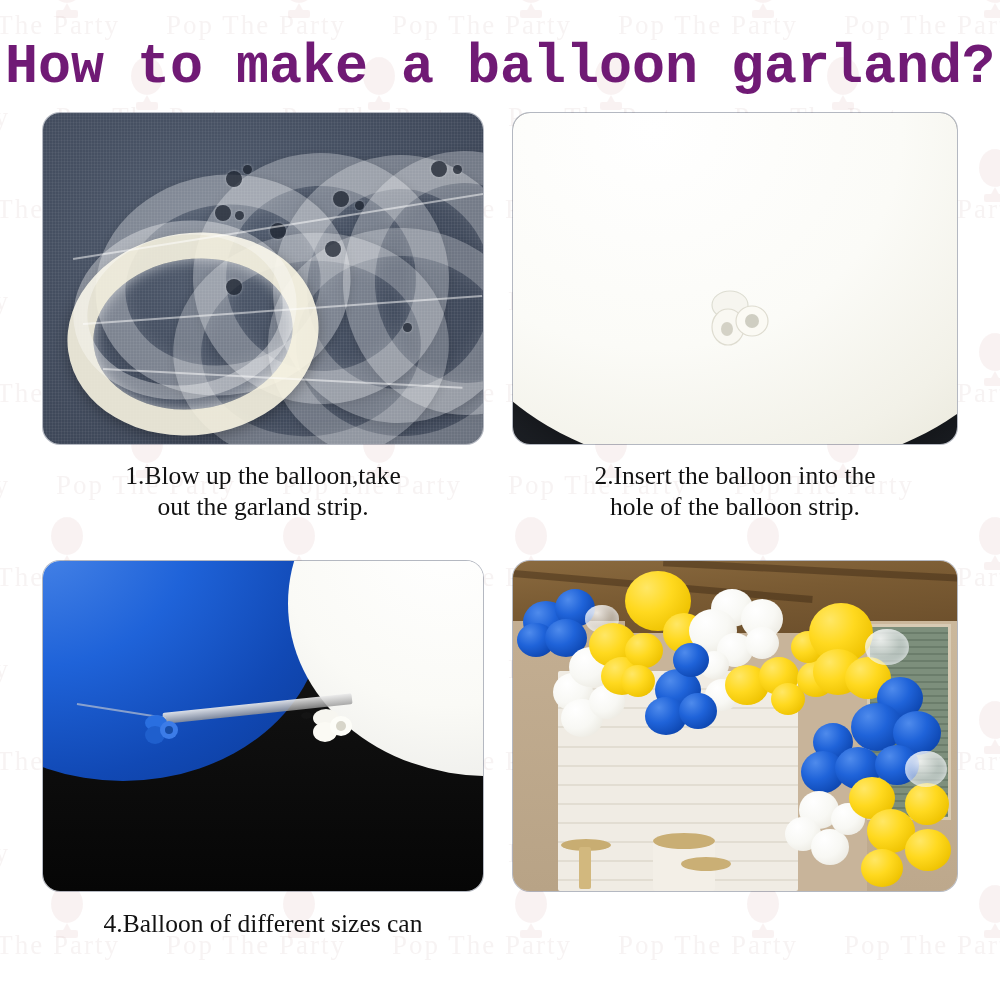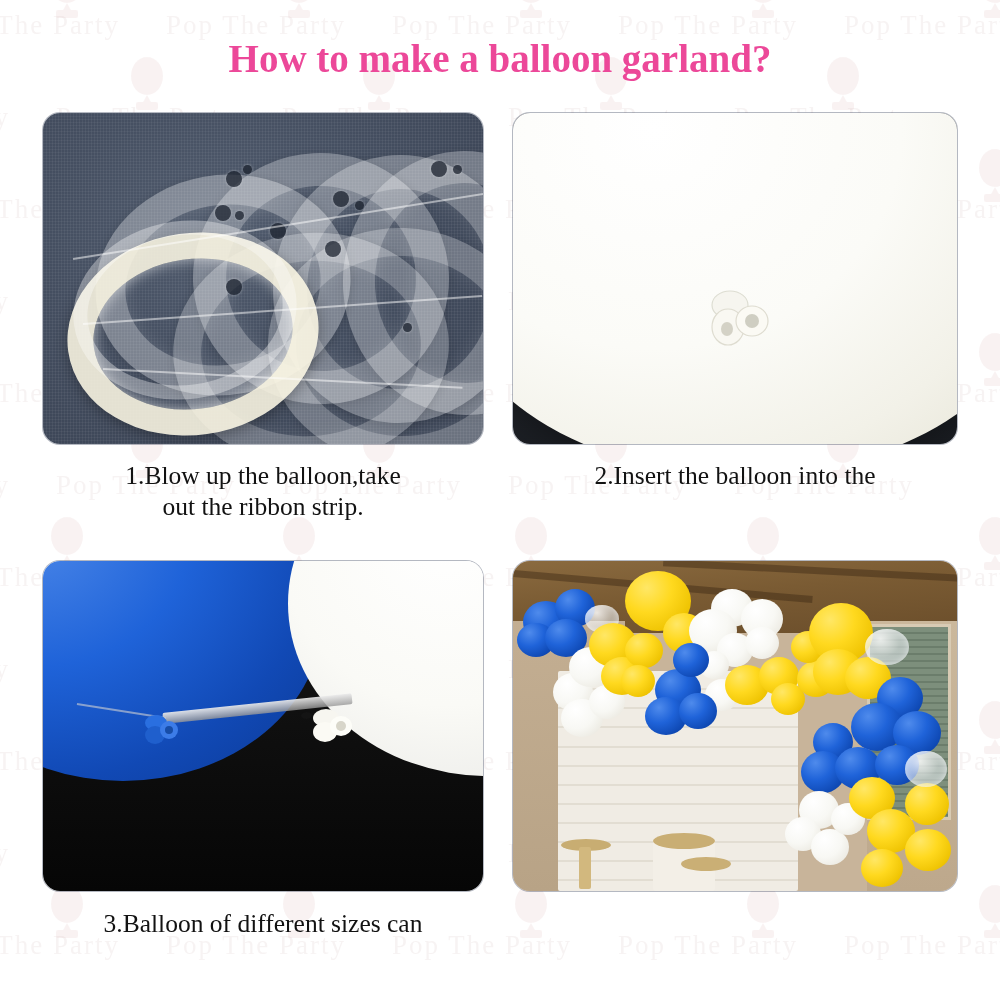--- a/index.html
+++ b/index.html
@@ -37,24 +37,24 @@
   }
 
   
   #title{
     position:absolute;
     left:0;top:36px;width:1000px;
     text-align:center;
     z-index:10;
   }
   #title .t{
-    font-family:Liberation Serif, serif;
+    font-family:Liberation Mono, monospace;
     font-weight:700;
-    font-size:39px;
-    color:#ec4899;
+    font-size:55px;
+    color:#701a75;
     letter-spacing:0px;
   }
 
   
   .panel{
     position:absolute;
     border-radius:17px;
     overflow:hidden;
     box-shadow:0 0 0 1px rgba(40,52,78,0.35);
     z-index:8;
@@ -691,22 +691,23 @@
     <div class="p4-cyl" style="left:140px;top:278px;width:62px;height:52px;"></div>
     <div class="p4-stand" style="left:140px;top:272px;width:62px;height:16px;background:#c9ae74;"></div>
     <div class="p4-stand" style="left:168px;top:296px;width:50px;height:14px;background:#caaf75;"></div>
     <div class="p4-stand" style="left:48px;top:278px;width:50px;height:12px;background:#c8ad72;"></div>
     <div class="p4-cyl" style="left:66px;top:286px;width:12px;height:42px;background:#d2b87e;border-radius:2px;"></div>
   </div>
 </div>
 
 <div class="caption" id="caption-1">
   <div>1.Blow up the balloon,take</div>
-  <div>out the ribbon strip.</div>
+  <div>out the garland strip.</div>
 </div>
 <div class="caption" id="caption-2">
   <div>2.Insert the balloon into the</div>
+  <div>hole of the balloon strip.</div>
 </div>
 <div class="caption" id="caption-3">
-  <div>3.Balloon of different sizes can</div>
+  <div>4.Balloon of different sizes can</div>
 </div>
 <div class="caption" id="caption-4">
 </div>
 
 </body></html>

